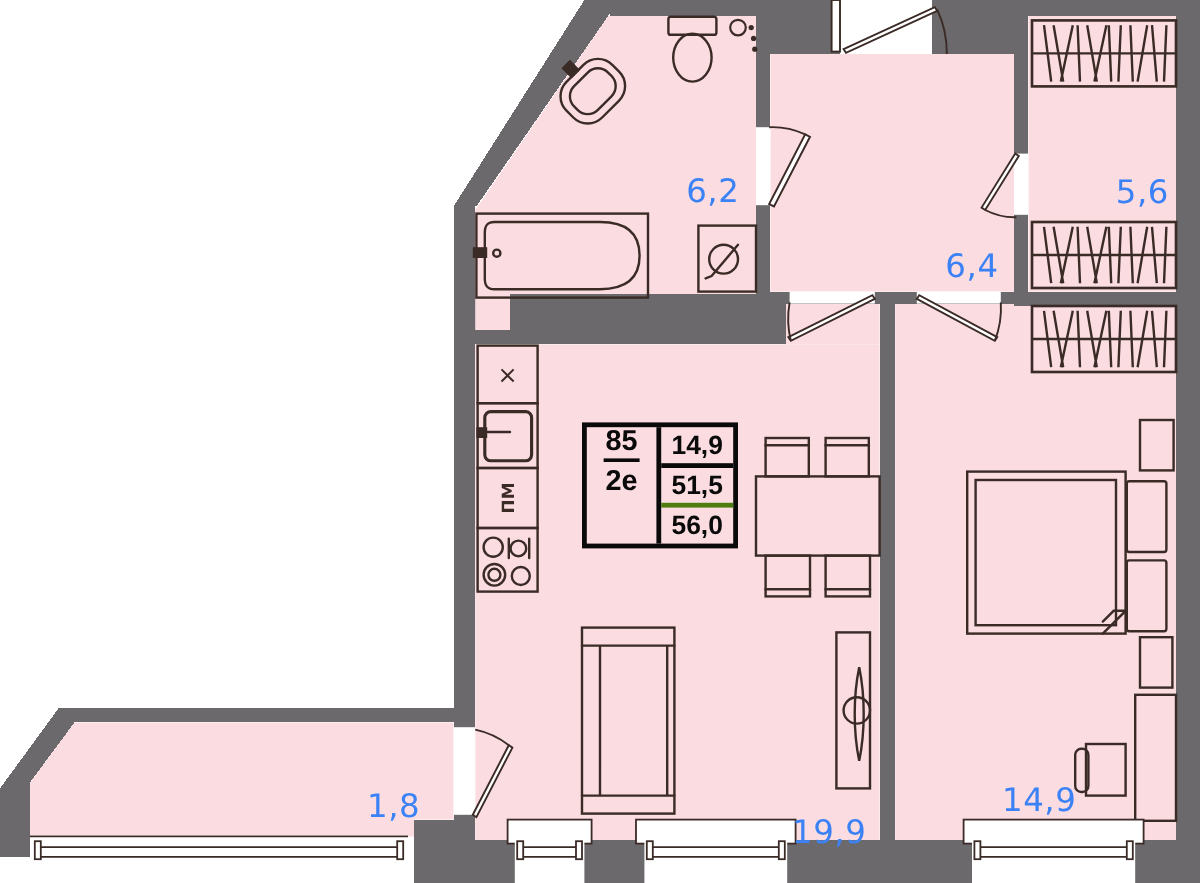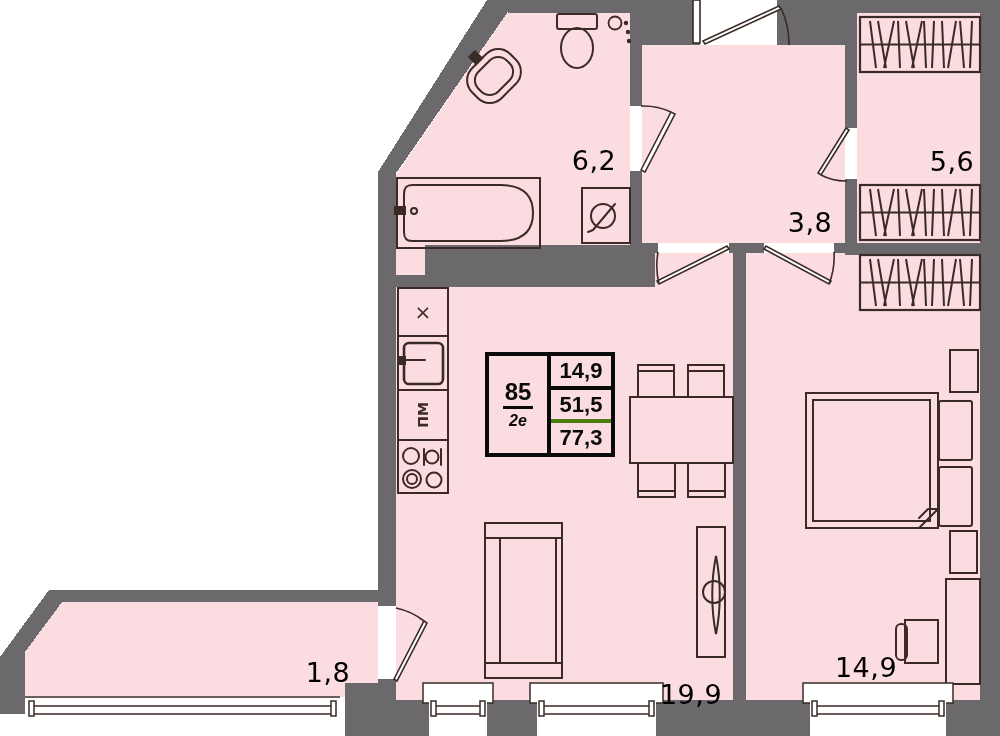--- a/index.html
+++ b/index.html
@@ -1,28 +1,28 @@
 <!DOCTYPE html>
 <html><head>
 <meta charset="utf-8">
 <style>
   html,body{margin:0;padding:0;background:#fff;}
   .stage{position:relative;width:1000px;height:736px;background:#fff;overflow:hidden;
          font-family:"DejaVu Sans",sans-serif;}
   .stage svg{position:absolute;left:0;top:0;}
   .room-label{position:absolute;transform:translate(-50%,-50%);font-size:27px;
-              color:#000000;white-space:nowrap;letter-spacing:0.5px;}
+              color:#3b82f6;white-space:nowrap;letter-spacing:0.5px;}
   
   .info-card{position:absolute;left:485px;top:352px;width:130px;height:105px;
              box-sizing:border-box;border:4px solid #0a0a0a;display:flex;
              font-family:"Liberation Sans",sans-serif;color:#0a0a0a;background:transparent;}
   .info-left{width:62px;box-sizing:border-box;border-right:4px solid #0a0a0a;
-             display:flex;flex-direction:column;align-items:center;justify-content:center;gap:4px;}
+             display:flex;flex-direction:column;align-items:center;gap:4px;}
   .info-number{font-size:24px;font-weight:bold;line-height:1;border-bottom:3px solid #0a0a0a;padding:0 2px 2px 2px;}
-  .info-type{font-size:16px;font-weight:bold;line-height:1;font-style:italic;}
+  .info-type{font-size:24px;font-weight:bold;line-height:1;}
   .info-right{flex:1;display:flex;flex-direction:column;}
   .info-cell{flex:1;display:flex;align-items:center;justify-content:center;
              font-size:22px;font-weight:bold;line-height:1;}
   .info-cell.mid{border-top:4px solid #0a0a0a;border-bottom:4px solid #4d7c0f;}
 </style>
 </head>
 <body>
 
 <div class="stage">
 <svg width="1000" height="736" viewBox="0 0 1000 736">
@@ -232,31 +232,31 @@
       <path d="M829,284 A74,74 0 0 0 834,252" fill="none"></path>
     </g>
     <g>
       <polygon points="394,679 424,621 427,623 397,681" fill="#ffffff"></polygon>
       <path d="M424,621 A68,68 0 0 0 396,608" fill="none"></path>
     </g>
   </g>
 </svg>
 
 <div class="room-label" style="left:594px;top:160px;">6,2</div>
-<div class="room-label" style="left:810px;top:222px;">3,8</div>
+<div class="room-label" style="left:810px;top:222px;">6,4</div>
 <div class="room-label" style="left:952px;top:161px;">5,6</div>
 <div class="room-label" style="left:328px;top:672px;">1,8</div>
 <div class="room-label" style="left:691px;top:666px;margin-top:28px;">19,9</div>
 <div class="room-label" style="left:866px;top:667px;">14,9</div>
 
 <div class="info-card">
   <div class="info-left">
     <div class="info-number">85</div>
     <div class="info-type">2е</div>
   </div>
   <div class="info-right">
     <div class="info-cell">14,9</div>
     <div class="info-cell mid">51,5</div>
-    <div class="info-cell">77,3</div>
+    <div class="info-cell">56,0</div>
   </div>
 </div>
 
 </div>
 
 </body></html>

